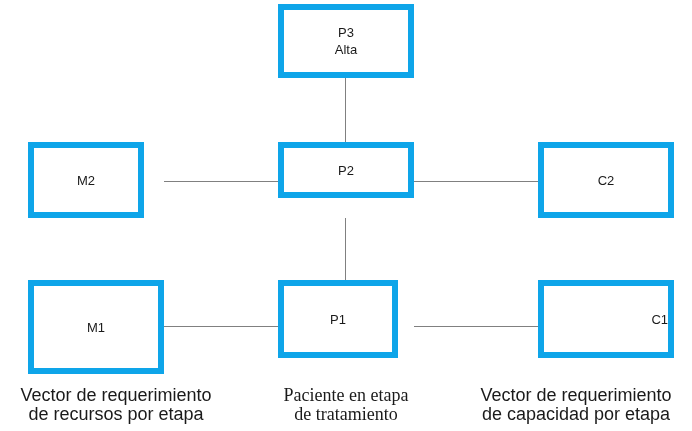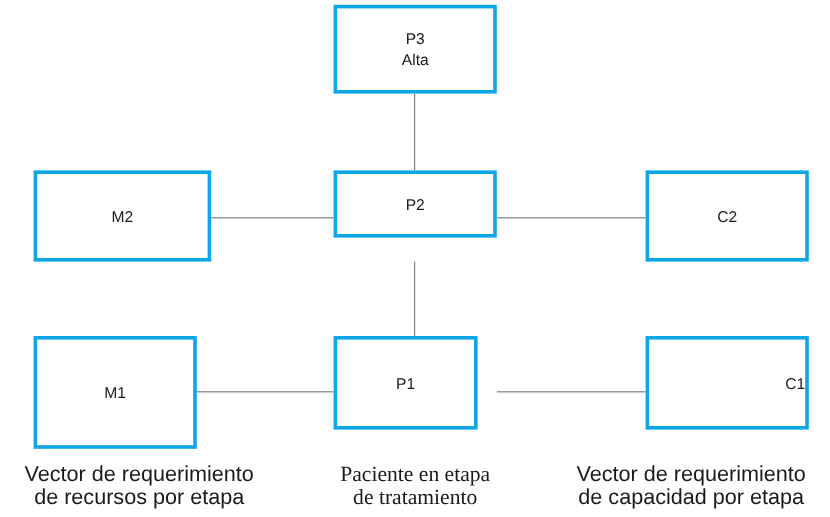--- a/index.html
+++ b/index.html
@@ -18,36 +18,36 @@
     position: relative;
     width: 692px;
     height: 431px;
     background: #ffffff;
   }
 
   
   .node {
     position: absolute;
     box-sizing: border-box;
-    border: 3px solid #0ea5e9;
+    border: 6px solid #0ea5e9;
     background: #ffffff;
     display: flex;
     flex-direction: column;
     align-items: center;
     justify-content: center;
     font-size: 13px;
     line-height: 17px;
     color: #1a1a1a;
     text-align: center;
     z-index: 2;
   }
   .node .line2 { display: block; }
 
   #node-p3 { left: 278px; top: 4px;   width: 136px; height: 74px; }
-  #node-m2 { left: 28px;  top: 142px; width: 148px; height: 76px; }
+  #node-m2 { left: 28px;  top: 142px; width: 116px; height: 76px; }
   #node-p2 { left: 278px; top: 142px; width: 136px; height: 56px; }
   #node-c2 { left: 538px; top: 142px; width: 136px; height: 76px; }
   #node-m1 { left: 28px;  top: 280px; width: 136px; height: 94px; }
   #node-p1 { left: 278px; top: 280px; width: 120px; height: 78px; }
   #node-c1 { left: 538px; top: 280px; width: 136px; height: 78px; align-items: flex-end; }
 
   
   .edge {
     position: absolute;
     background: #808080;

